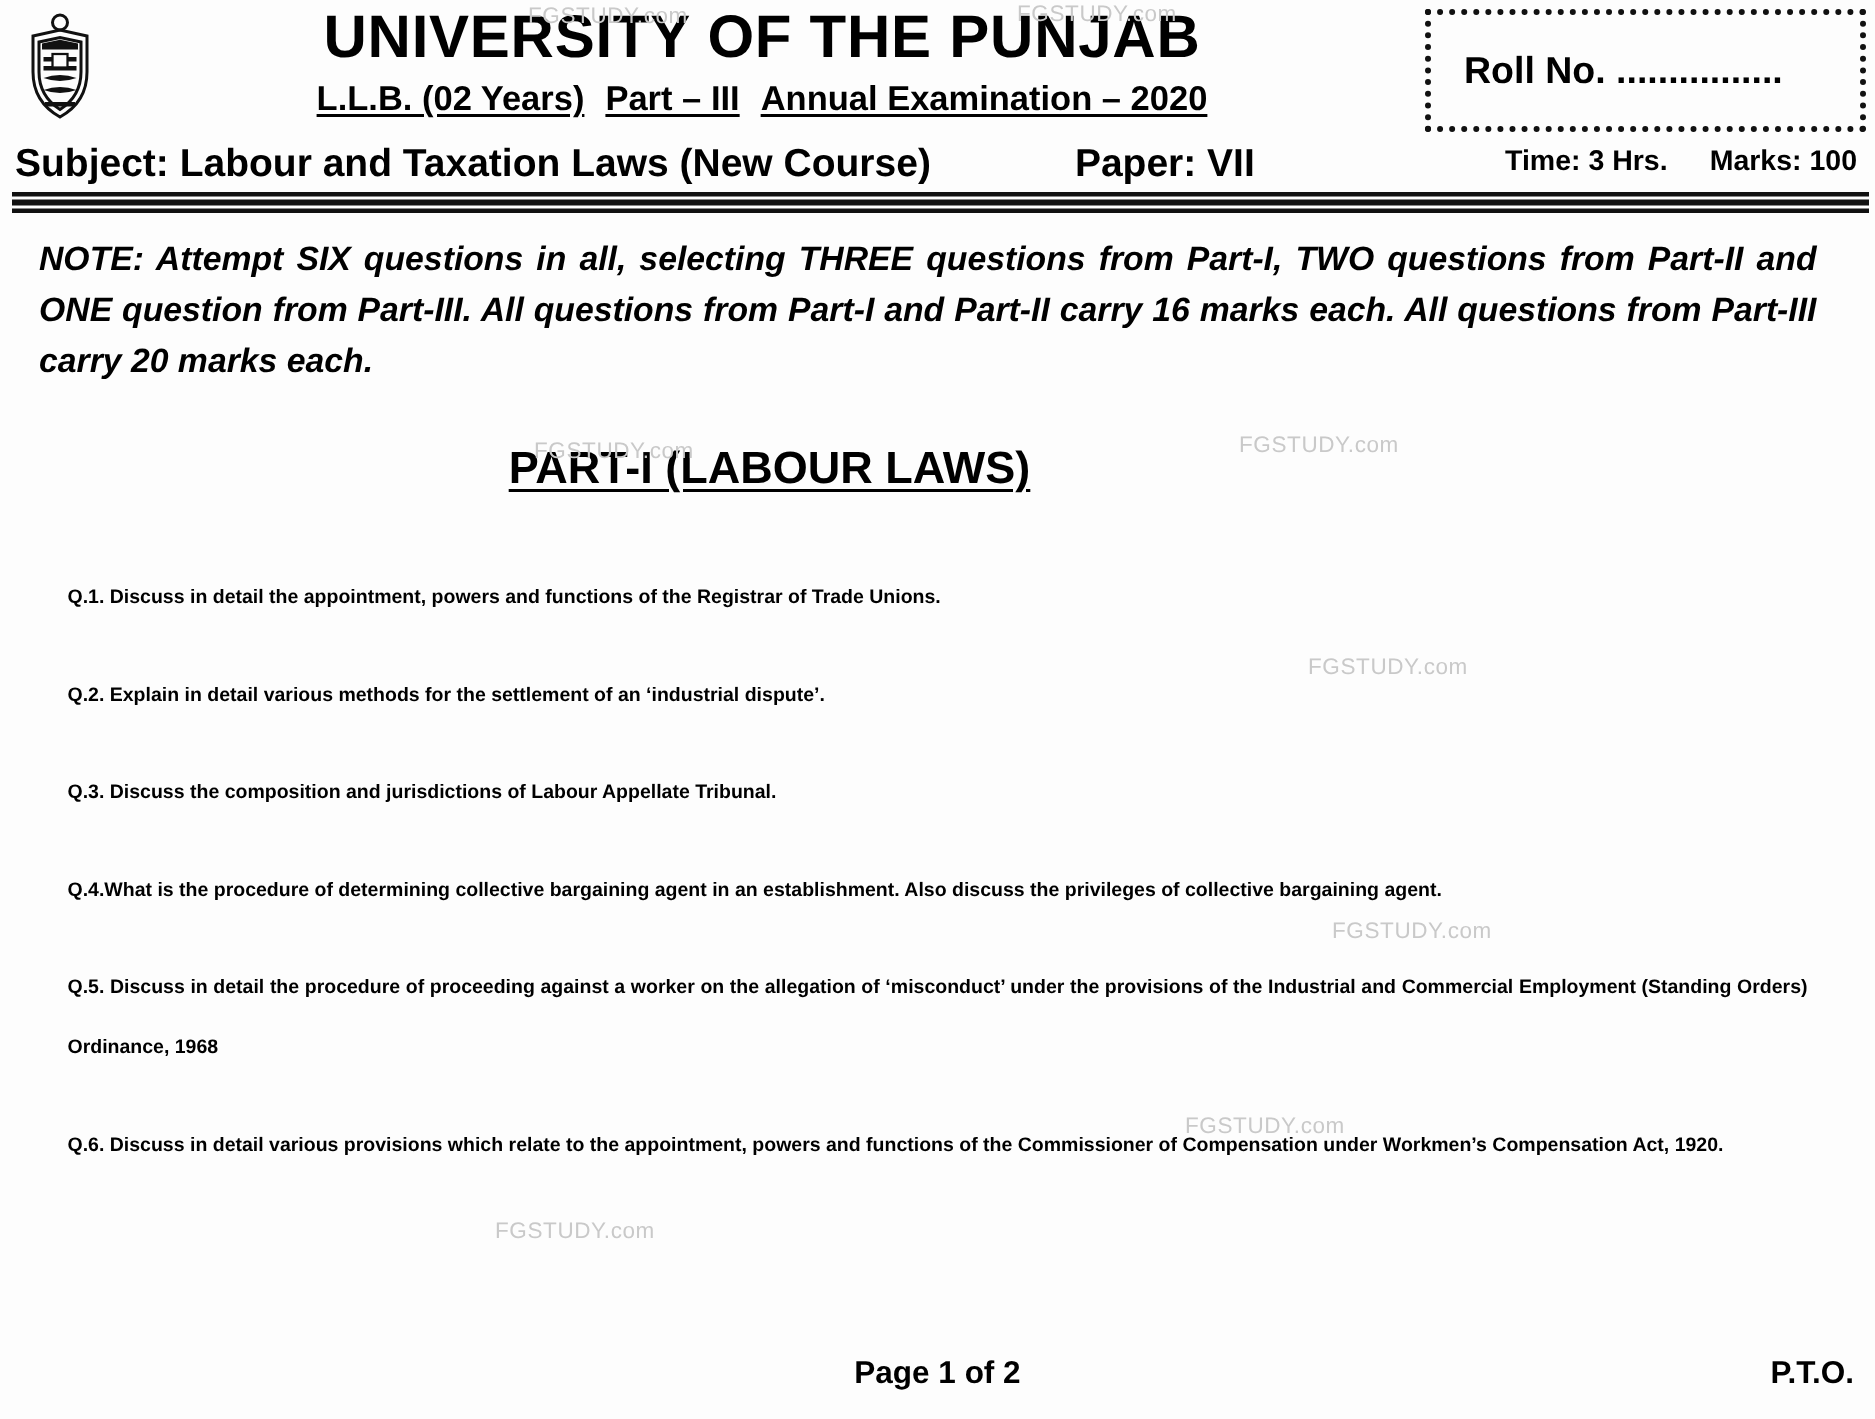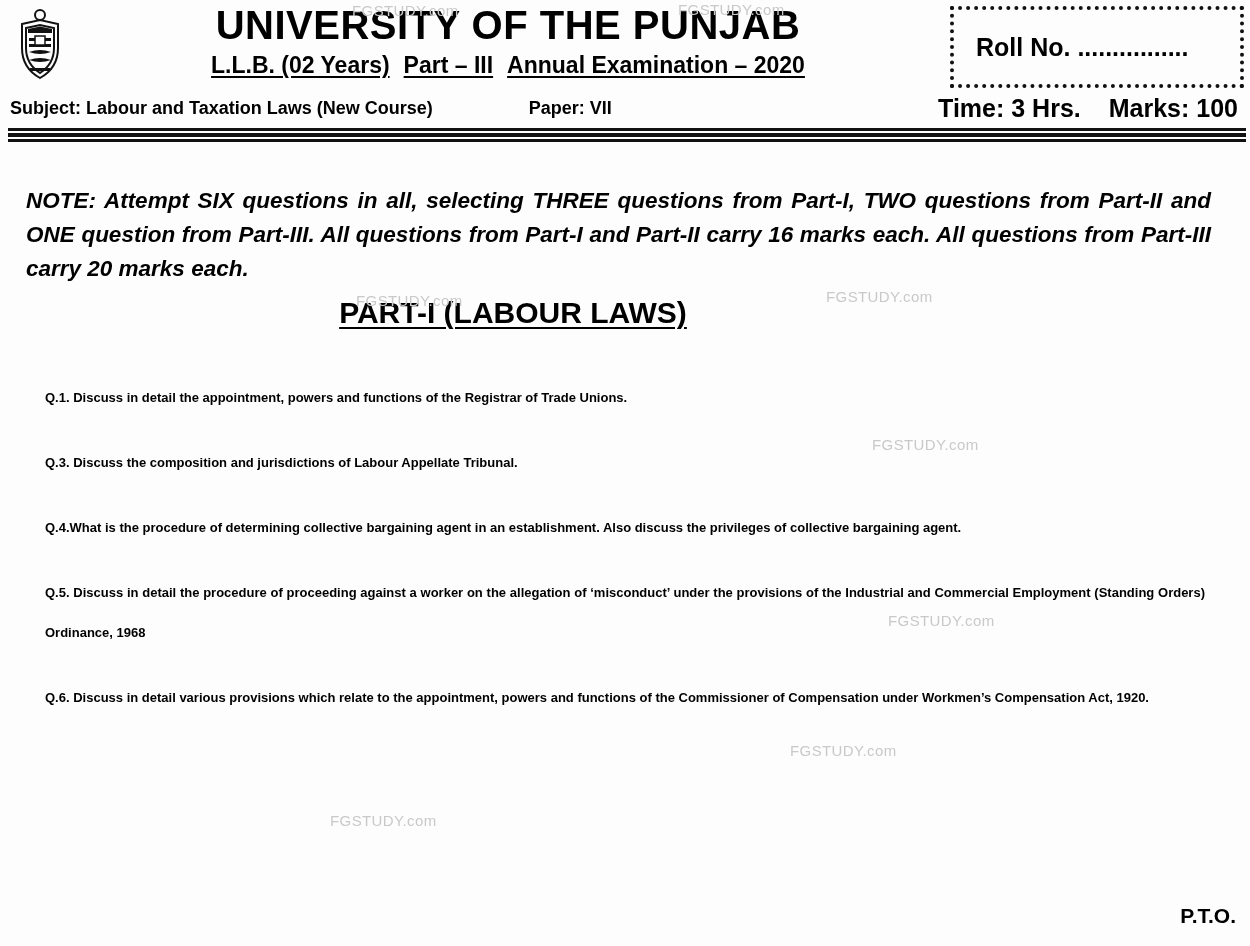--- a/index.html
+++ b/index.html
@@ -77,21 +77,21 @@
   .exam-line .u { text-decoration: underline; text-underline-offset: 3px; }
   .exam-line .gap { display:inline-block; width: 14px; }
 
   .subject-row {
     position: absolute;
     left: 10px;
     top: 96px;
     width: 930px;
     font-family: "Liberation Sans", sans-serif;
     font-weight: bold;
-    font-size: 18px;
+    font-size: 26px;
     line-height: 24px;
     white-space: nowrap;
   }
   .subject-row .paper {
     display: inline-block;
     margin-left: 96px;
   }
 
   
   .roll-box {
@@ -112,21 +112,21 @@
     font-size: 25px;
     white-space: nowrap;
   }
 
   .time-marks {
     position: absolute;
     right: 12px;
     top: 96px;
     font-family: "Liberation Sans", sans-serif;
     font-weight: bold;
-    font-size: 25px;
+    font-size: 19px;
     line-height: 24px;
     white-space: nowrap;
   }
   .time-marks .marks { display: inline-block; margin-left: 28px; }
 
   
   .divider {
     position: absolute;
     left: 8px;
     right: 4px;
@@ -139,21 +139,21 @@
     background: #111;
   }
   .divider .r1 { top: 0px;  height: 3px; }
   .divider .r2 { top: 5px;  height: 4px; }
   .divider .r3 { top: 11px; height: 3px; }
 
   
   .note {
     position: absolute;
     left: 26px;
-    top: 184px;
+    top: 156px;
     width: 1185px;
     font-family: "Liberation Sans", sans-serif;
     font-weight: bold;
     font-style: italic;
     font-size: 22.5px;
     line-height: 34px;
     text-align: justify;
     text-justify: inter-word;
   }
   .note .lead { }
@@ -276,27 +276,29 @@
     <span class="lead">NOTE:</span>
     <span class="ind">Attempt SIX questions in all, selecting THREE questions from Part-I, TWO questions from Part-II and ONE question from Part-III. All questions from Part-I and Part-II carry 16 marks each. All questions from Part-III carry 20 marks each.</span>
   </div>
 
   <div class="part-heading">
     <span>PART-I (LABOUR LAWS)</span>
   </div>
 
   <div class="questions">
     <div class="q single">Q.1. Discuss in detail the appointment, powers and functions of the Registrar of Trade Unions.</div>
+    <div class="q single">Q.2. Explain in detail various methods for the settlement of an ‘industrial dispute’.</div>
     <div class="q single">Q.3. Discuss the composition and jurisdictions of Labour Appellate Tribunal.</div>
     <div class="q">Q.4.What is the procedure of determining collective bargaining agent in an establishment. Also discuss the privileges of collective bargaining agent.</div>
     <div class="q">Q.5. Discuss in detail the procedure of proceeding against a worker on the allegation of ‘misconduct’ under the provisions of the Industrial and Commercial Employment (Standing Orders) Ordinance, 1968</div>
     <div class="q">Q.6. Discuss in detail various provisions which relate to the appointment, powers and functions of the Commissioner of Compensation under Workmen’s Compensation Act, 1920.</div>
   </div>
 
   <div class="footer">
+    <div class="page-num">Page 1 of 2</div>
     <div class="pto">P.T.O.</div>
   </div>
 
   <div id="watermark-layer">
       <div class="watermark" style="left: 352px; top: 2px;">FGSTUDY.com</div>
       <div class="watermark" style="left: 678px; top: 1px;">FGSTUDY.com</div>
       <div class="watermark" style="left: 356px; top: 292px;">FGSTUDY.com</div>
       <div class="watermark" style="left: 826px; top: 288px;">FGSTUDY.com</div>
       <div class="watermark" style="left: 888px; top: 612px;">FGSTUDY.com</div>
       <div class="watermark" style="left: 330px; top: 812px;">FGSTUDY.com</div>

